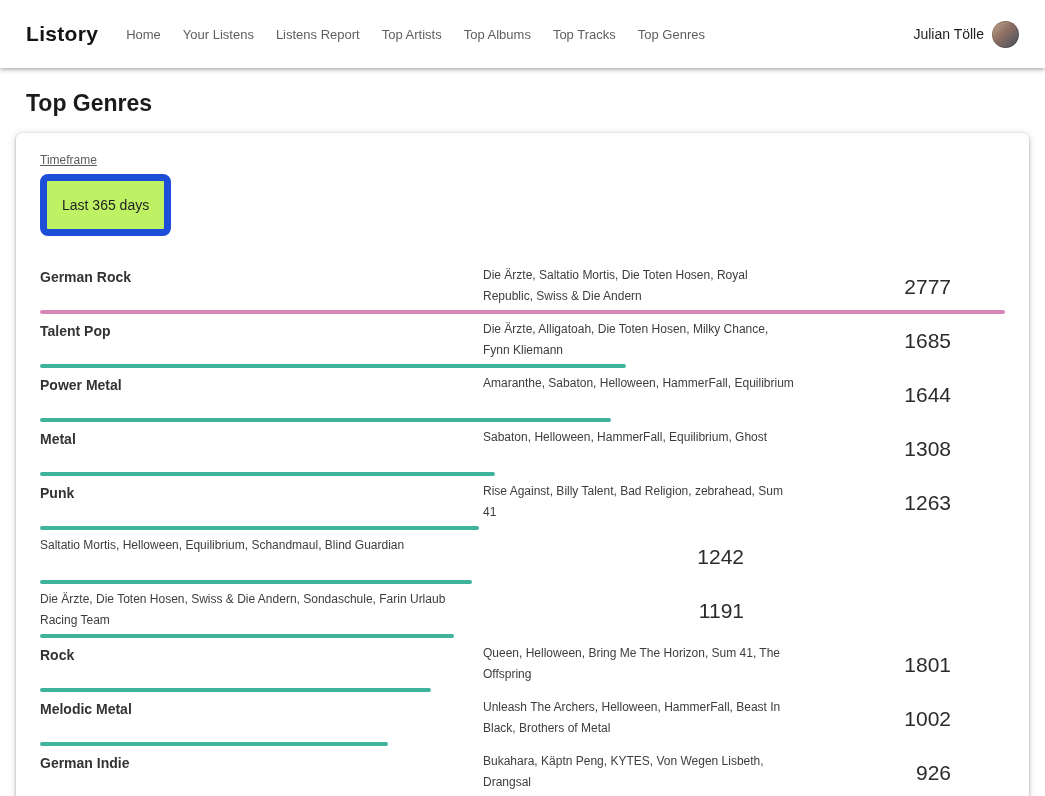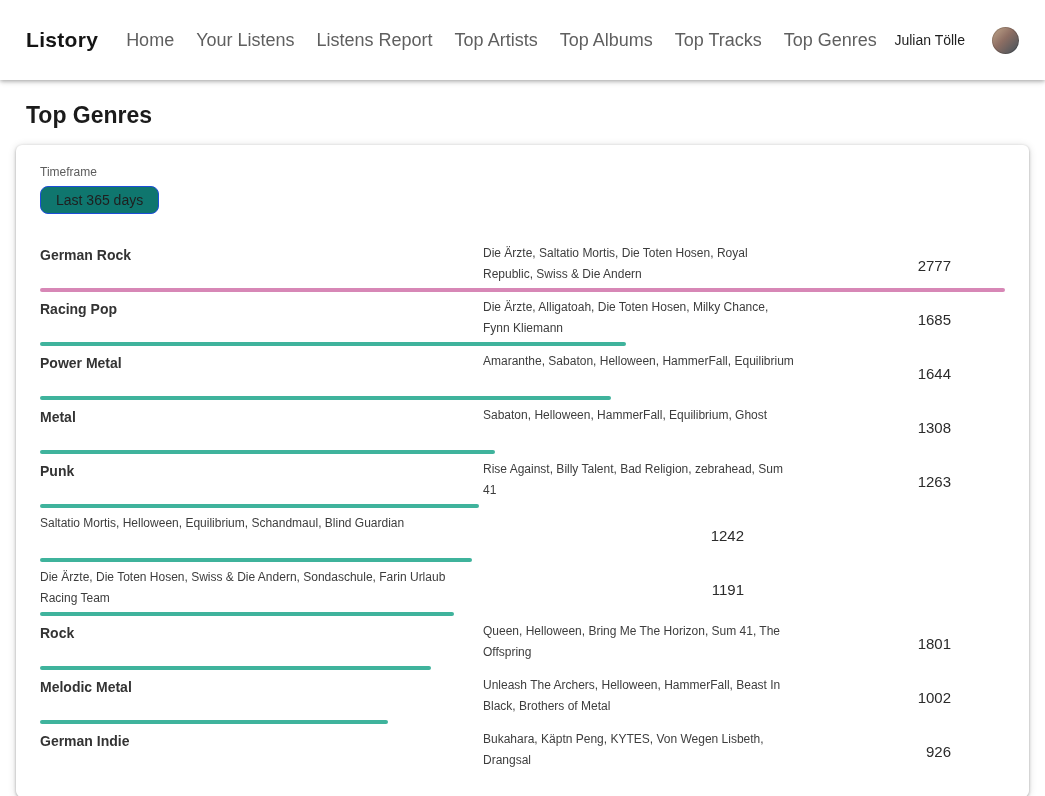--- a/index.html
+++ b/index.html
@@ -7,48 +7,48 @@
   body {
     font-family: "Liberation Sans", sans-serif;
     background: #ffffff;
     color: #212121;
   }
 
   
   .navbar {
     position: relative;
     z-index: 5;
-    height: 80px;
+    height: 68px;
     display: flex;
     align-items: center;
     padding: 0 26px;
     background: #ffffff;
     box-shadow: 0 1px 4px rgba(0,0,0,.28), 0 2px 6px rgba(0,0,0,.12);
   }
   .brand {
     font-size: 21px;
     font-weight: 700;
     letter-spacing: .3px;
     color: #141414;
     margin-right: 28px;
     cursor: pointer;
     white-space: nowrap;
   }
   .nav-links { display: flex; align-items: center; gap: 22px; }
   .nav-link {
-    font-size: 18px;
+    font-size: 13px;
     color: #5f5f5f;
     cursor: pointer;
     white-space: nowrap;
   }
   .user-area {
     margin-left: auto;
     display: flex;
     align-items: center;
-    gap: 27px;
+    gap: 8px;
     cursor: pointer;
   }
   .user-name { font-size: 14px; color: #1d1d1d; }
   .avatar {
     width: 27px; height: 27px;
     border-radius: 50%;
     background: linear-gradient(135deg, #c4a98d 0%, #8d6e63 45%, #40505a 100%);
     box-shadow: inset 0 0 0 1px rgba(0,0,0,.15);
   }
 
@@ -63,27 +63,28 @@
     margin: 0 16px;
     background: #ffffff;
     border-radius: 6px;
     box-shadow: 0 1px 3px rgba(0,0,0,.3), 0 1px 8px rgba(0,0,0,.14);
     padding: 20px 24px 24px 24px;
   }
   .timeframe-label {
     font-size: 12px;
     color: #5c5c5c;
     margin-bottom: 7px;
+    text-decoration: underline;
   }
   .timeframe-button {
     display: inline-block;
-    padding: 5px 15px;
-    border: 1px solid #1d4ed8;
+    padding: 16px 15px;
+    border: 7px solid #1d4ed8;
     border-radius: 8px;
-    background: #0f766e;
+    background: #bef264;
     font-family: "Liberation Sans", sans-serif;
     font-size: 14px;
     color: #1f1f1f;
     cursor: pointer;
   }
 
   
   .genre-list { margin-top: 24px; }
   .genre-row { padding-top: 5px; }
   .row-grid {
@@ -100,21 +101,21 @@
   }
   .genre-artists {
     font-size: 12px;
     color: #3d3d3d;
     line-height: 21px;
   }
   .genre-count {
     justify-self: end;
     align-self: center;
     padding-right: 54px;
-    font-size: 15px;
+    font-size: 21px;
     color: #2b2b2b;
   }
   .genre-bar-track {
     height: 4px;
     margin-top: 1px;
     border-radius: 2px;
   }
   .genre-bar-fill {
     height: 4px;
     border-radius: 2px;
@@ -153,21 +154,21 @@
       <div class="genre-artists">Die Ärzte, Saltatio Mortis, Die Toten Hosen, Royal Republic, Swiss &amp; Die Andern</div>
       <div class="genre-count">2777</div>
     </div>
     <div class="genre-bar-track">
       <div class="genre-bar-fill" style="width: 100%; background: rgb(215, 135, 182);"></div>
     </div>
   </div>
 
   <div class="genre-row">
     <div class="row-grid">
-      <div class="genre-name">Racing Pop</div>
+      <div class="genre-name">Talent Pop</div>
       <div class="genre-artists">Die Ärzte, Alligatoah, Die Toten Hosen, Milky Chance, Fynn Kliemann</div>
       <div class="genre-count">1685</div>
     </div>
     <div class="genre-bar-track">
       <div class="genre-bar-fill" style="width: 60.677%; background: rgb(63, 179, 156);"></div>
     </div>
   </div>
 
   <div class="genre-row">
     <div class="row-grid">

